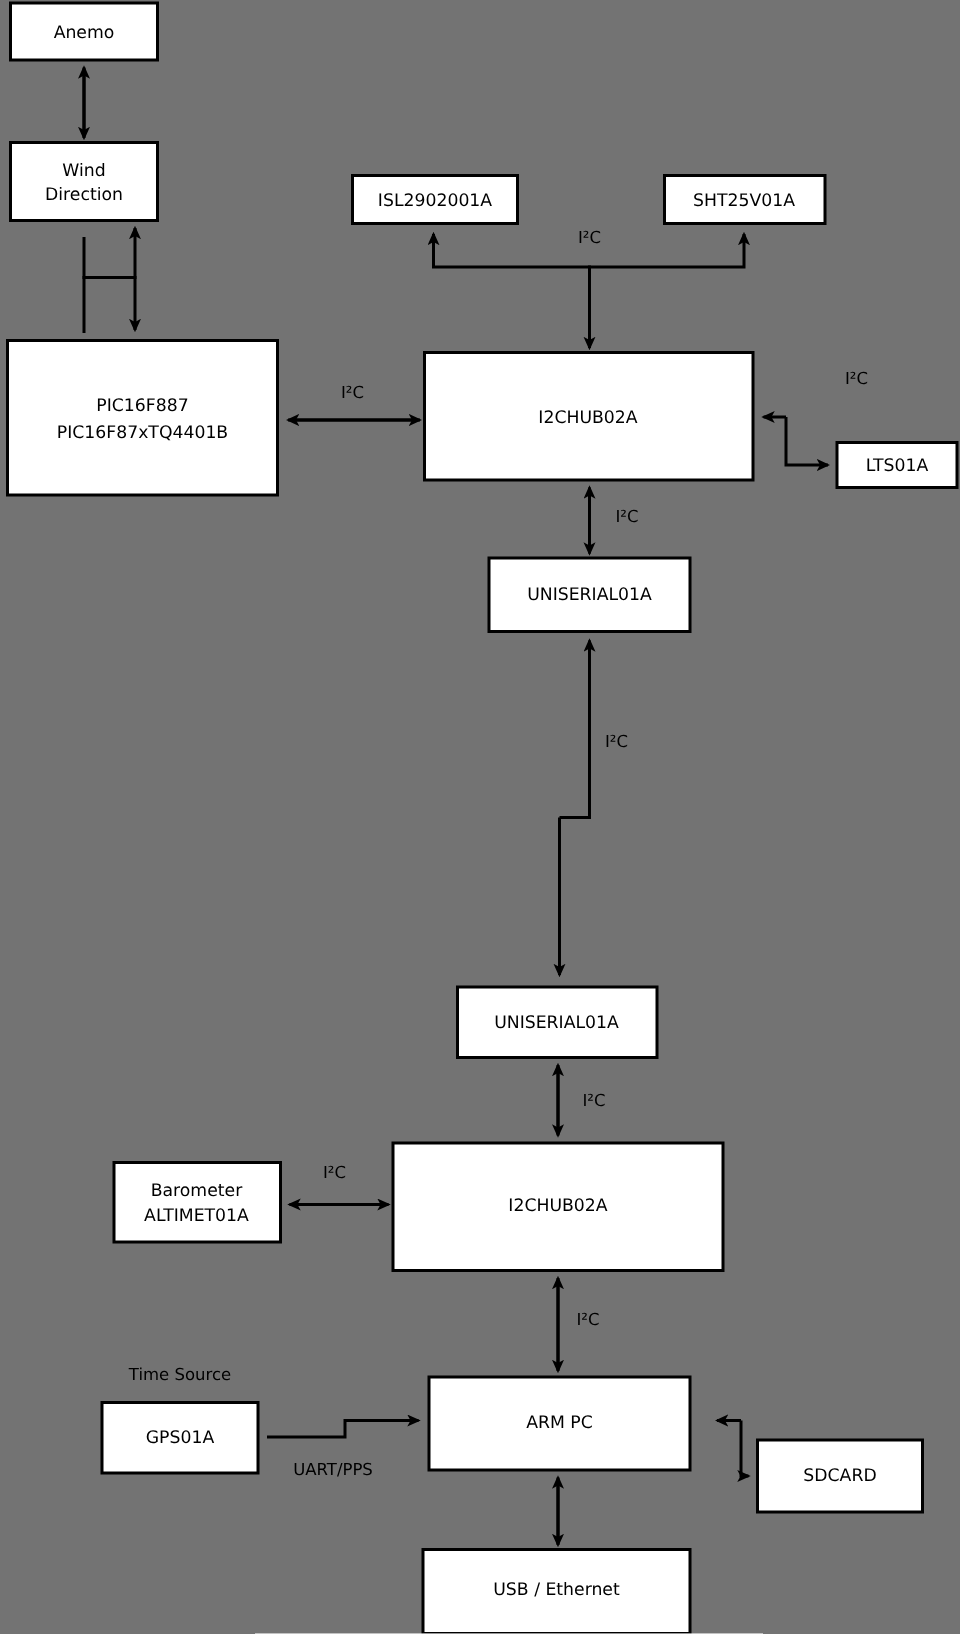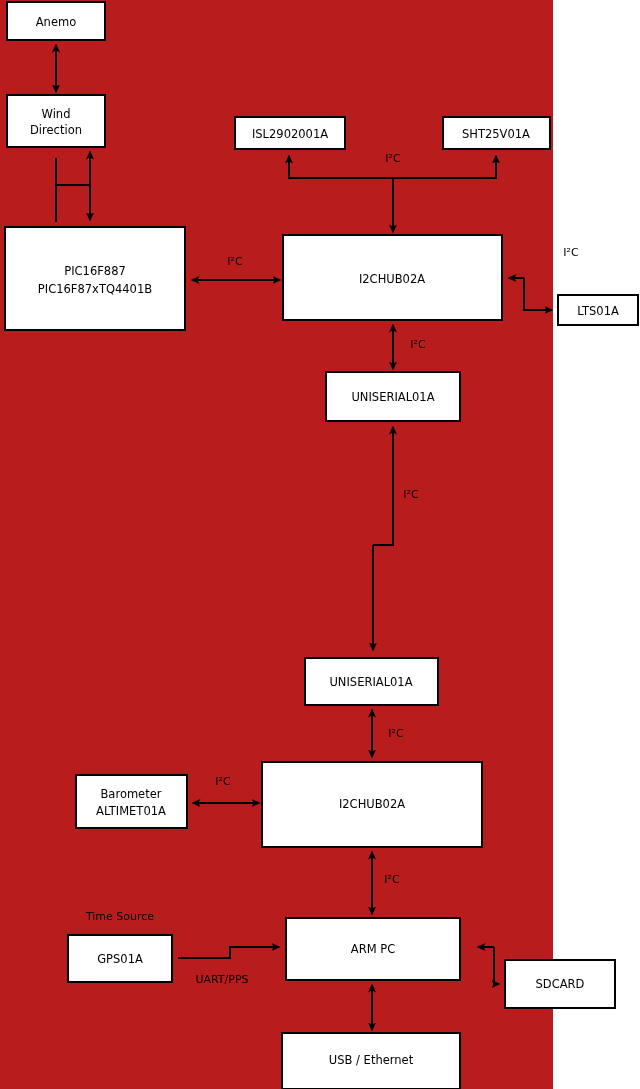--- a/index.html
+++ b/index.html
@@ -8,23 +8,23 @@
     background: #ffffff;
   }
   body {
     width: 640px;
     height: 1089px;
     font-family: "DejaVu Sans", "Liberation Sans", sans-serif;
     overflow: hidden;
   }
   #diagram-root {
     position: relative;
-    width: 553px;
+    width: 640px;
     height: 1089px;
-    background: #b91c1c;
+    background: #737373;
   }
   svg.diagram-canvas {
     position: absolute;
     top: 0;
     left: 0;
     width: 640px;
     height: 1089px;
   }
   .node-rect {
     fill: #ffffff;

